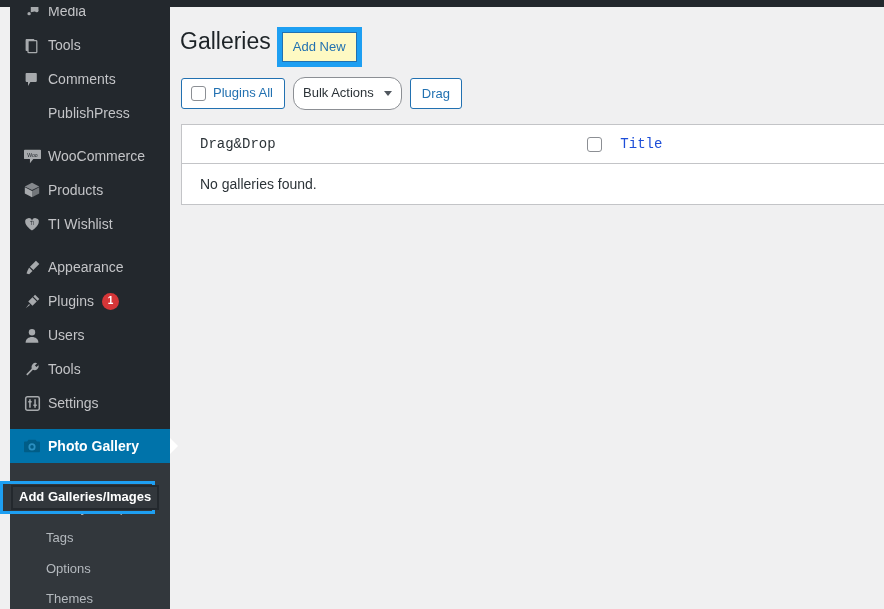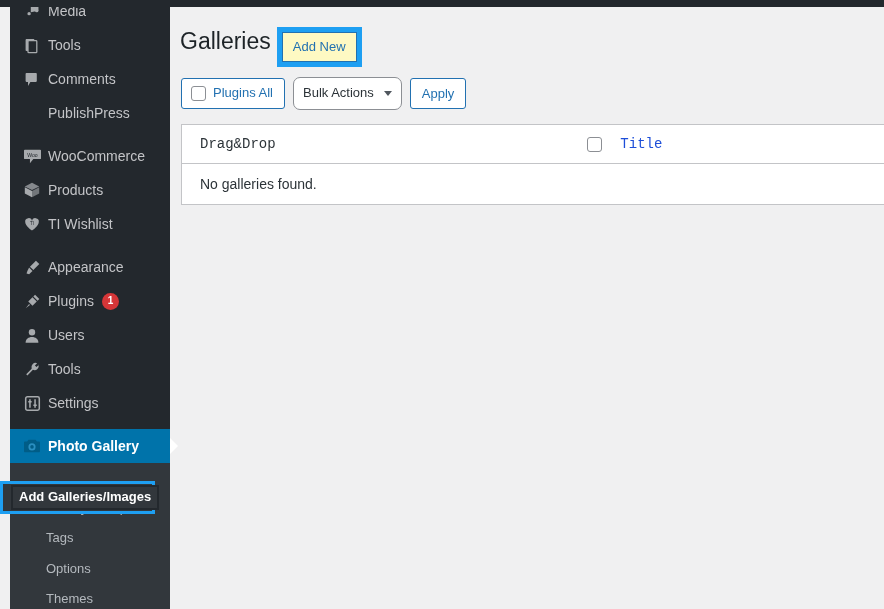--- a/index.html
+++ b/index.html
@@ -164,21 +164,21 @@
     width: 15px; height: 15px;
     border: 1px solid #8c8f94;
     border-radius: 3px;
     background: #fff;
     display: inline-block;
   }
   .sel-bulk {
     display: inline-flex; align-items: center; gap: 8px;
     background: #fff;
     border: 1px solid #8c8f94;
-    border-radius: 7px;
+    border-radius: 12px;
     color: #2c3338;
     font-size: 13px;
     padding: 5px 9px;
     cursor: pointer;
     height: 33px;
     line-height: 1.6;
   }
   .chev {
     width: 0; height: 0;
     border-left: 4.5px solid transparent;
@@ -398,21 +398,21 @@
       <button class="btn-select-all">
         <span class="cbox"></span>
         <span>Plugins All</span>
       </button>
 
       <div class="sel-bulk">
         <span>Bulk Actions</span>
         <span class="chev"></span>
       </div>
 
-      <button class="btn-apply">Apply</button>
+      <button class="btn-apply">Drag</button>
     </div>
 
     <table class="gal-table">
       <thead>
         <tr class="thead-row">
           <th class="th-drag">Drag&amp;Drop</th>
           <th>
             <span class="th-title-cell">
               <span class="cbox"></span>
               <span class="th-title">Title</span>

